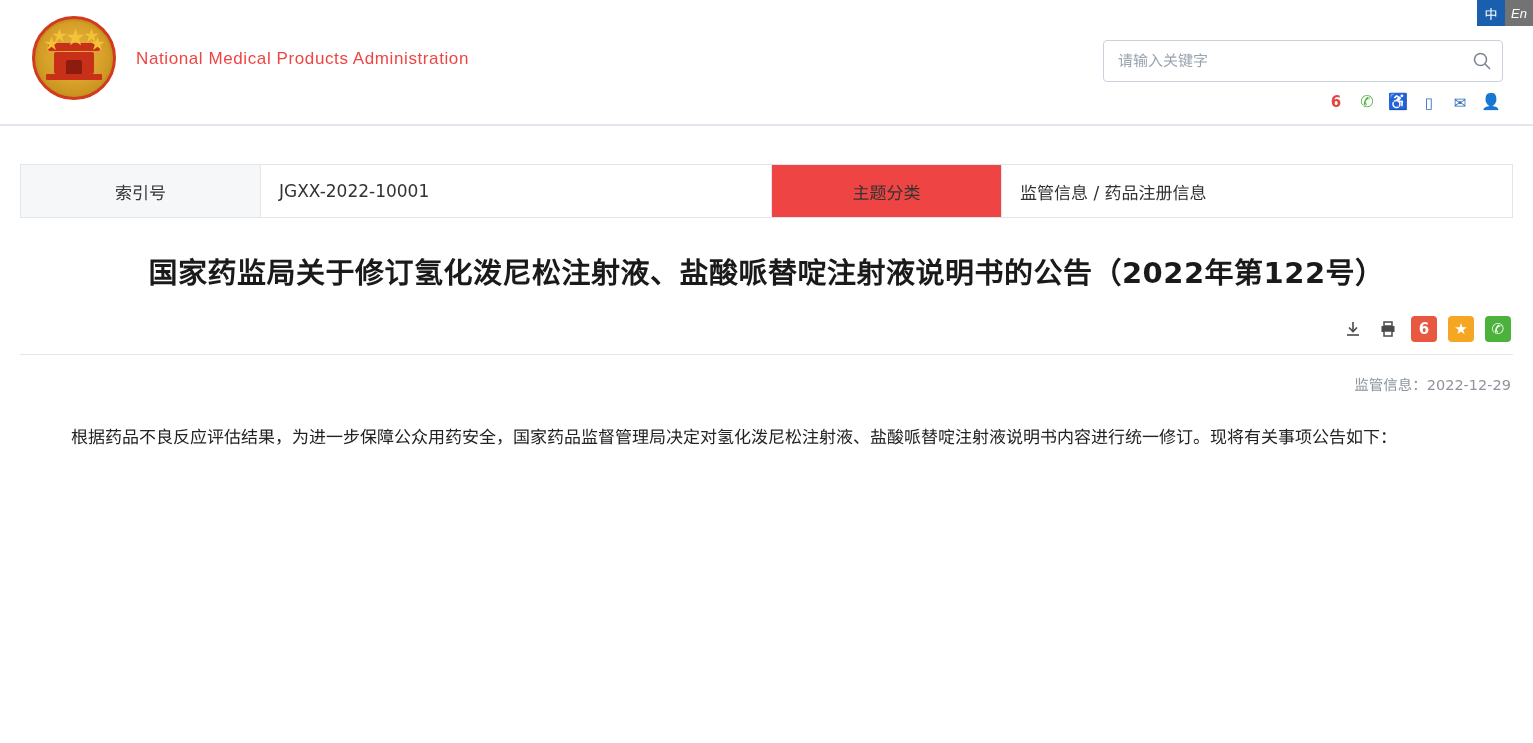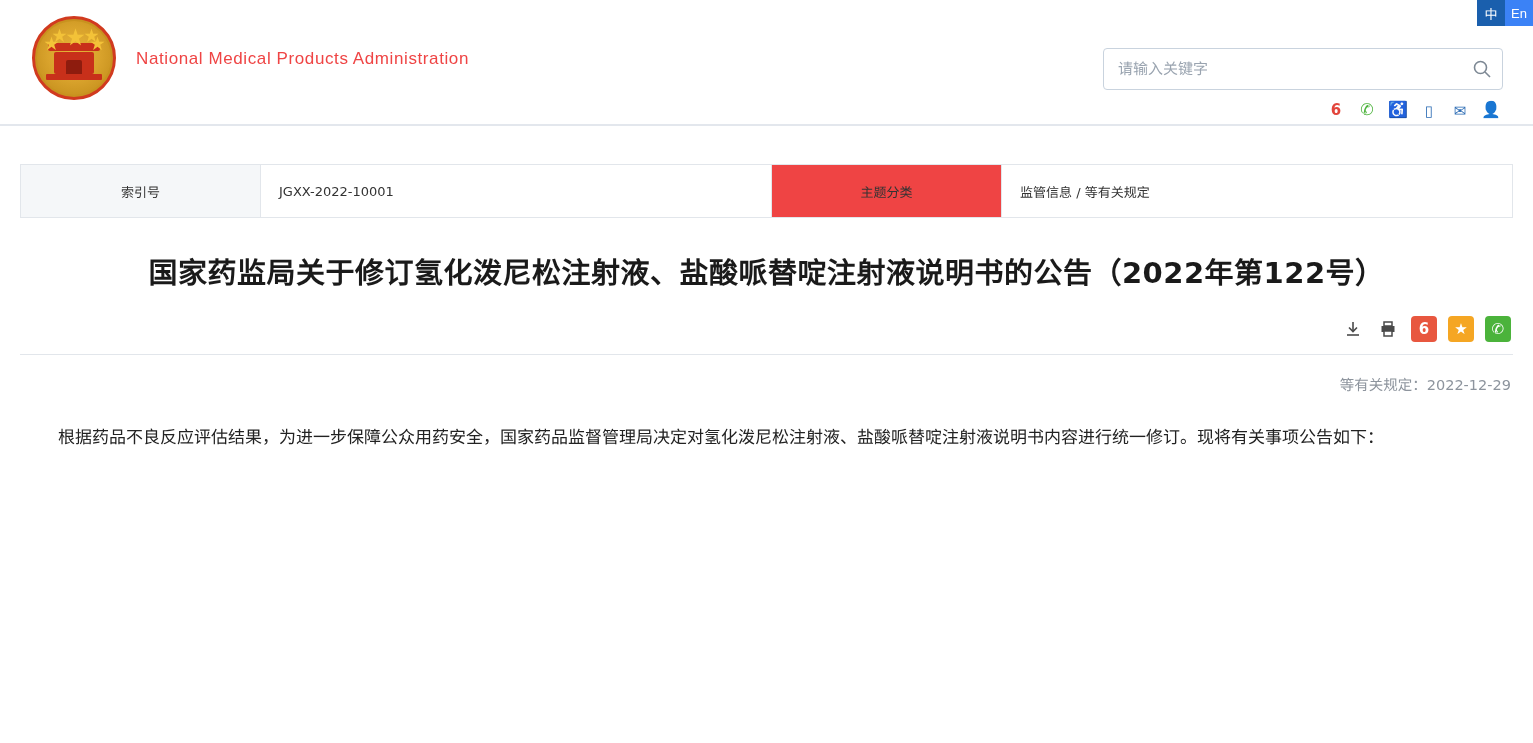--- a/index.html
+++ b/index.html
@@ -24,21 +24,21 @@
   .lang-switch .lang {
     width: 28px;
     height: 26px;
     display: flex;
     align-items: center;
     justify-content: center;
     font-size: 13px;
     color: #ffffff;
   }
   .lang-switch .lang.active { background: #1a5fad; }
-  .lang-switch .lang.inactive { background: #3b82f6; }
+  .lang-switch .lang.inactive { background: #737373; font-style: italic; }
 
   
   .header {
     position: relative;
     height: 126px;
     border-bottom: 2px solid #e3e7ed;
     background: #ffffff;
   }
   .brand {
     position: absolute;
@@ -114,21 +114,21 @@
     font-size: 17px;
     color: #ef4444;
     letter-spacing: 0.6px;
     margin-top: 2px;
   }
 
   
   .search-wrap {
     position: absolute;
     right: 30px;
-    top: 48px;
+    top: 40px;
     width: 400px;
   }
   .search-box {
     position: relative;
     height: 42px;
     border: 1px solid #c9d3de;
     border-radius: 4px;
     background: #fff;
     display: flex;
     align-items: center;
@@ -179,21 +179,21 @@
   .meta-table {
     width: 1493px;
     margin: 38px 0 0 0;
     border-collapse: collapse;
     table-layout: fixed;
   }
   .meta-table td {
     border: 1px solid #e2e6eb;
     height: 53px;
     font-family: "DejaVu Sans", sans-serif;
-    font-size: 13px;
+    font-size: 17px;
     color: #333333;
     padding: 6px 14px;
   }
   .meta-table td.lbl {
     background: #f5f7f9;
     text-align: center;
     width: 240px;
     color: #333;
   }
   .meta-table td.val { padding-left: 18px; }
@@ -257,21 +257,21 @@
     padding-right: 2px;
   }
   .body-text {
     margin-top: 26px;
     font-family: "DejaVu Sans", sans-serif;
     font-size: 17px;
     color: #222222;
     line-height: 2.0;
     text-align: justify;
   }
-  .body-text p { margin: 4px; text-indent: 0; }
+  .body-text p { margin: 17px; text-indent: 0; }
   .body-text p.ind { text-indent: 2em; }
 </style>
 </head>
 <body>
 
 <div class="header">
 
   <div class="lang-switch">
     <div class="lang active">中</div>
     <div class="lang inactive">En</div>
@@ -316,21 +316,21 @@
 </div>
 
 <div class="content">
 
   <table class="meta-table">
     <tbody>
         <tr>
       <td class="lbl">索引号</td>
       <td class="val">JGXX-2022-10001</td>
       <td class="lbl2">主题分类</td>
-      <td class="val">监管信息 / 等有关规定</td>
+      <td class="val">监管信息 / 药品注册信息</td>
     </tr>
   </tbody>
     </table>
 
   <h1 class="article-title">国家药监局关于修订氢化泼尼松注射液、盐酸哌替啶注射液说明书的公告（2022年第122号）</h1>
 
   <div class="tool-row">
     <span class="tool-ico">
       <svg width="18" height="18" viewBox="0 0 18 18" fill="none" stroke="currentColor" stroke-width="1.6">
         <line x1="9" y1="2" x2="9" y2="11"></line>
@@ -346,19 +346,19 @@
       </svg>
     </span>
     <span class="share-ico weibo">6</span>
     <span class="share-ico fav">★</span>
     <span class="share-ico wechat">✆</span>
   </div>
 
   <div class="divider"></div>
 
   <div class="pubtime">
-    <span>等有关规定：</span><span>2022-12-29</span>
+    <span>监管信息：</span><span>2022-12-29</span>
   </div>
 
   <div class="body-text">
     <p class="ind">根据药品不良反应评估结果，为进一步保障公众用药安全，国家药品监督管理局决定对氢化泼尼松注射液、盐酸哌替啶注射液说明书内容进行统一修订。现将有关事项公告如下：</p>
   </div>
 </div>
 
 </body></html>

